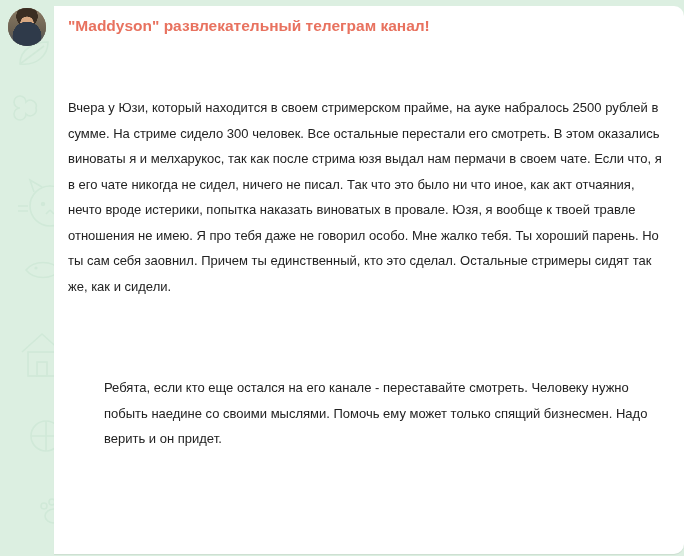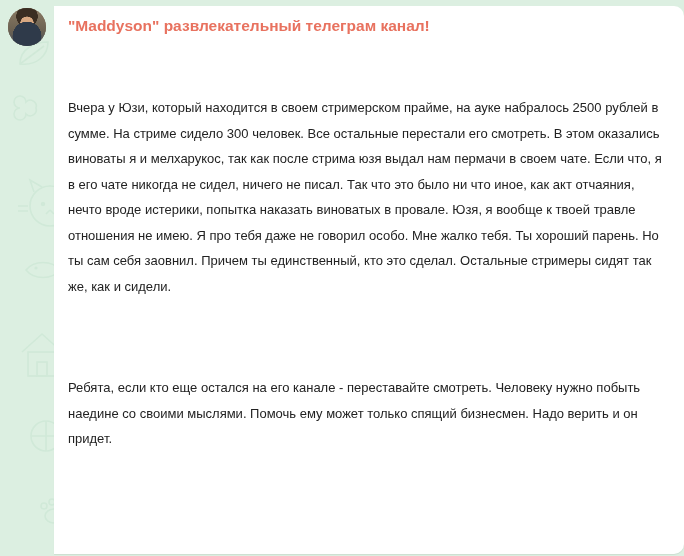--- a/index.html
+++ b/index.html
@@ -81,20 +81,21 @@
 
   .text {
     color: #222222;
     font-size: 13px;
     line-height: 25.5px;
     white-space: pre-wrap;
     word-wrap: break-word;
   }
   .para + .para {
     margin-top: 25px;
+    margin-left: 36px;
   }
 </style>
 </head>
 <body>
 
 <div class="wallpaper">
   <svg width="684" height="556" viewBox="0 0 684 556" aria-hidden="true">
     <g stroke="#b9ddc6" stroke-width="1.6" fill="none">
 
       <g transform="translate(22,180)">

